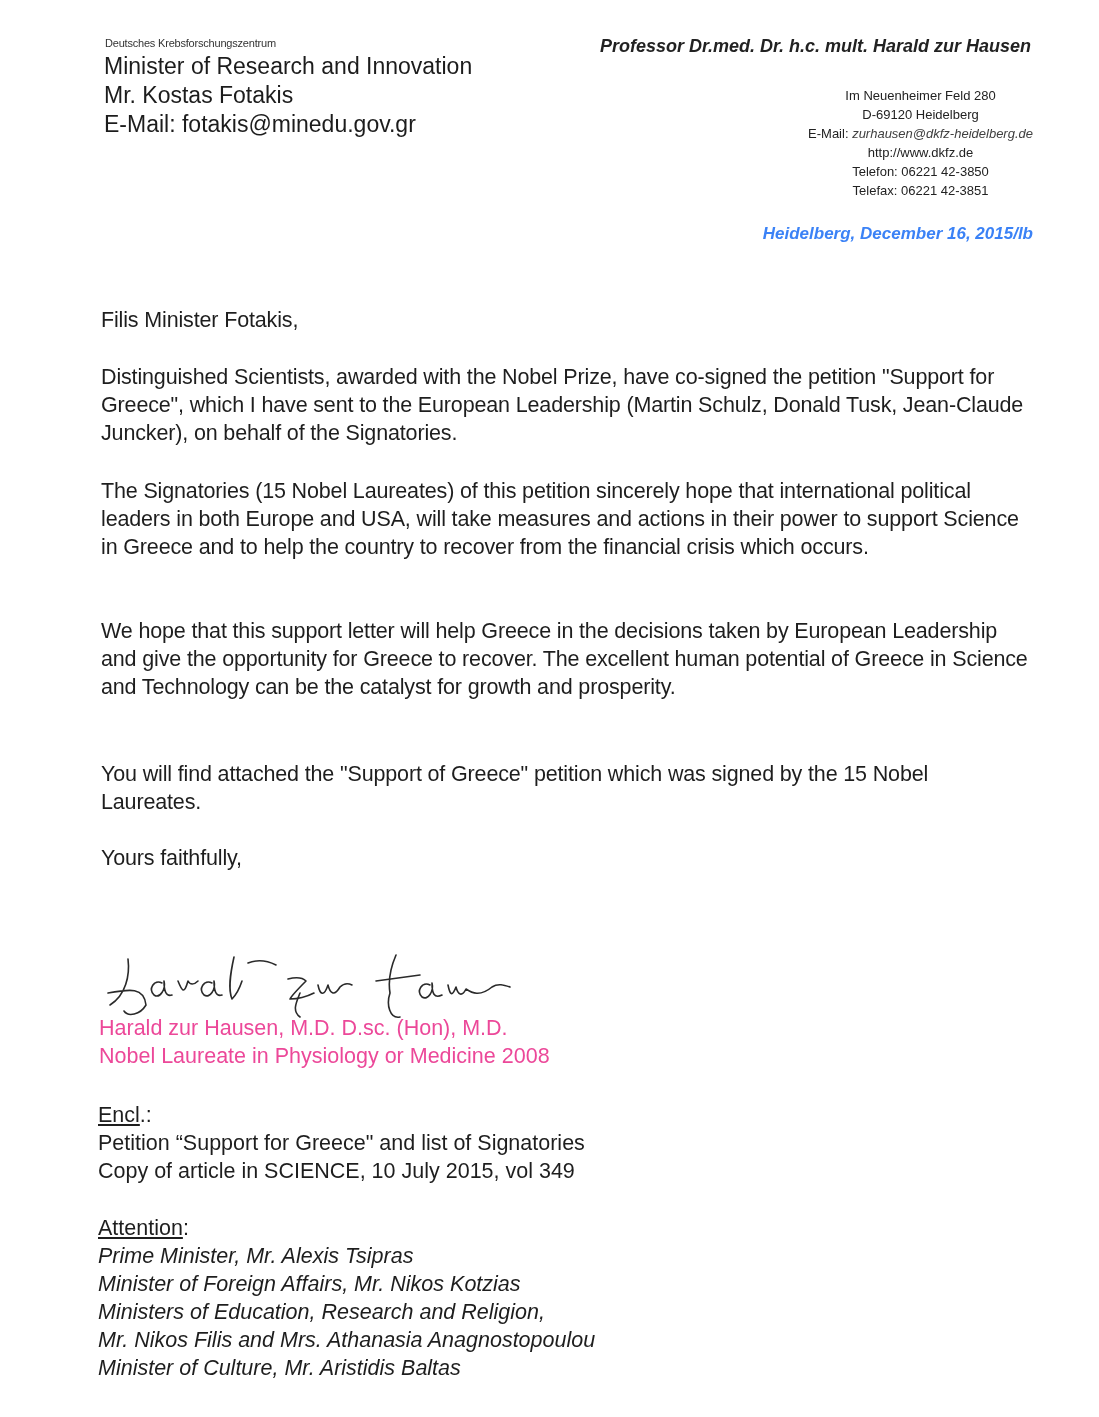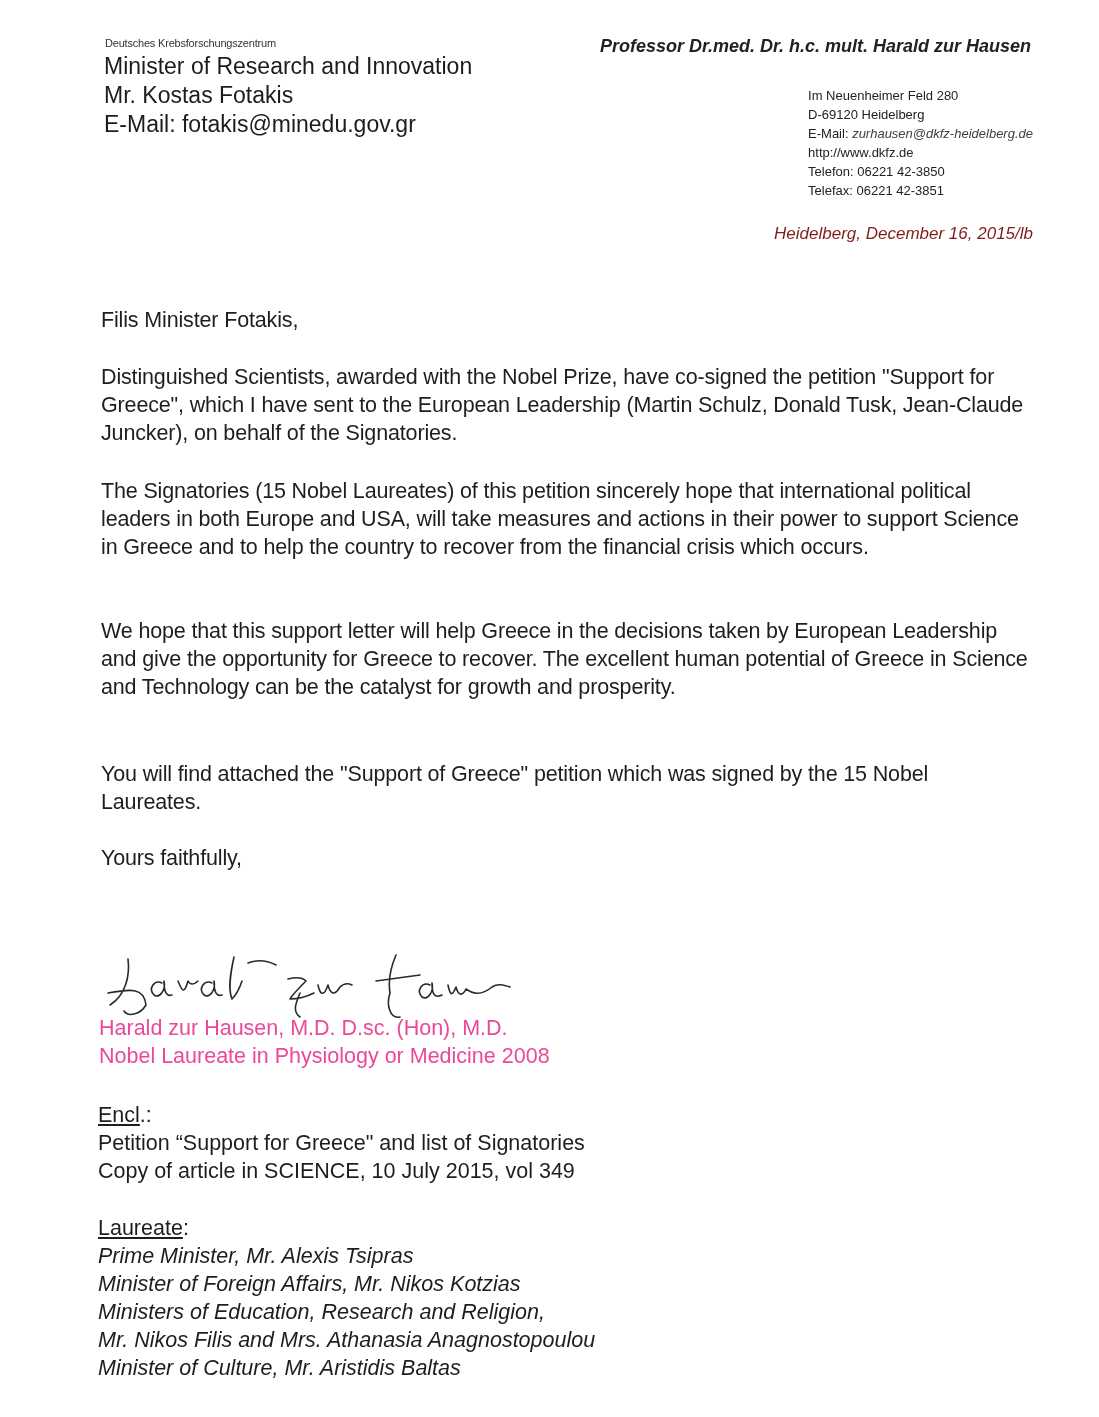--- a/index.html
+++ b/index.html
@@ -2,23 +2,23 @@
 <html><head>
 <meta charset="utf-8">
 <style>
   html, body { margin: 0; padding: 0; background: #ffffff; }
   body { width: 1099px; height: 1417px; position: relative; overflow: hidden;
          font-family: "Liberation Sans", sans-serif; color: #1a1a1a; }
   .abs { position: absolute; white-space: nowrap; }
   .org { left: 105px; top: 37px; font-size: 11px; color: #333; letter-spacing: -0.2px; }
   .recip { left: 104px; font-size: 23px; line-height: 29px; color: #1c1c1c; }
   .prof { right: 68px; top: 36px; font-size: 18px; font-weight: bold; font-style: italic; color: #222; }
-  .addr { right: 66px; top: 86px; text-align: left; font-size: 13px; line-height: 19px; color: #222; }
+  .addr { right: 66px; top: 86px; text-align: center; font-size: 13px; line-height: 19px; color: #222; }
   .addr .mail { font-style: italic; color: #404040; }
-  .date { right: 66px; top: 224px; font-size: 17px; font-weight: normal; font-style: italic; color: #7f1d1d; }
+  .date { right: 66px; top: 224px; font-size: 17px; font-weight: bold; font-style: italic; color: #3b82f6; }
   .body-text { left: 101px; width: 940px; font-size: 21.5px; line-height: 28px; color: #1e1e1e; white-space: normal; letter-spacing: -0.15px; }
   .body-text p { margin: 0; }
   .sig { left: 100px; top: 945px; width: 480px; height: 80px; }
   .sig-name { left: 99px; top: 1014px; font-size: 21.5px; line-height: 28px; color: #ec4899; }
   .sec { left: 98px; font-size: 21.5px; line-height: 28px; color: #1e1e1e; }
   .sec .u { text-decoration: underline; }
   .ital { font-style: italic; }
 </style>
 </head>
 <body>
@@ -85,21 +85,21 @@
   <div class="abs sig-name">Harald zur Hausen, M.D. D.sc. (Hon), M.D.</div>
   <div class="abs sig-name" style="top:1042px">Nobel Laureate in Physiology or Medicine 2008</div>
 
   <div class="abs sec" style="top:1101px">
     <span class="u">Encl</span><span>.:</span>
   </div>
   <div class="abs sec" style="top:1129px">Petition “Support for Greece" and list of Signatories</div>
   <div class="abs sec" style="top:1157px">Copy of article in SCIENCE, 10 July 2015, vol 349</div>
 
   <div class="abs sec" style="top:1214px">
-    <span class="u">Laureate</span><span>:</span>
+    <span class="u">Attention</span><span>:</span>
   </div>
   <div class="abs sec ital" style="top:1242px">Prime Minister, Mr. Alexis Tsipras</div>
   <div class="abs sec ital" style="top:1270px">Minister of Foreign Affairs, Mr. Nikos Kotzias</div>
   <div class="abs sec ital" style="top:1298px">Ministers of Education, Research and Religion,</div>
   <div class="abs sec ital" style="top:1326px">Mr. Nikos Filis and Mrs. Athanasia Anagnostopoulou</div>
   <div class="abs sec ital" style="top:1354px">Minister of Culture, Mr. Aristidis Baltas</div>
 
 </div>
 
 </body></html>

